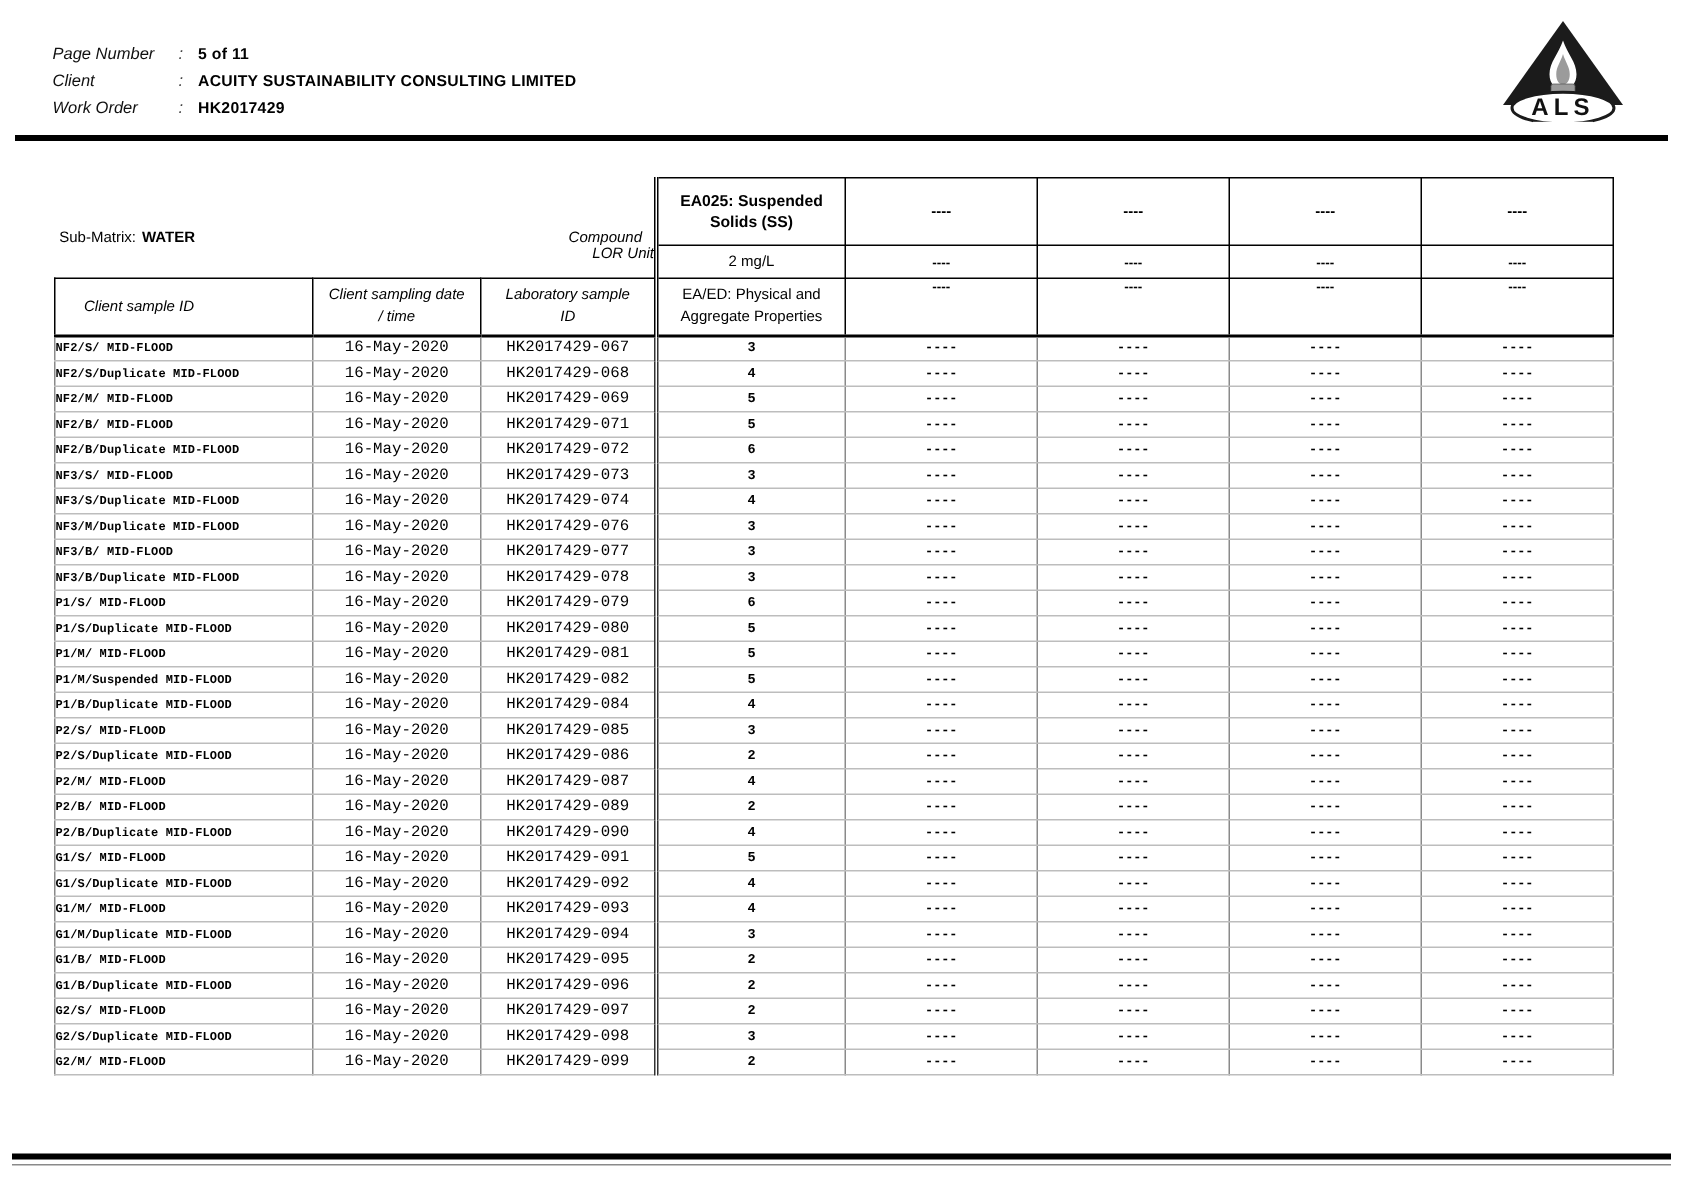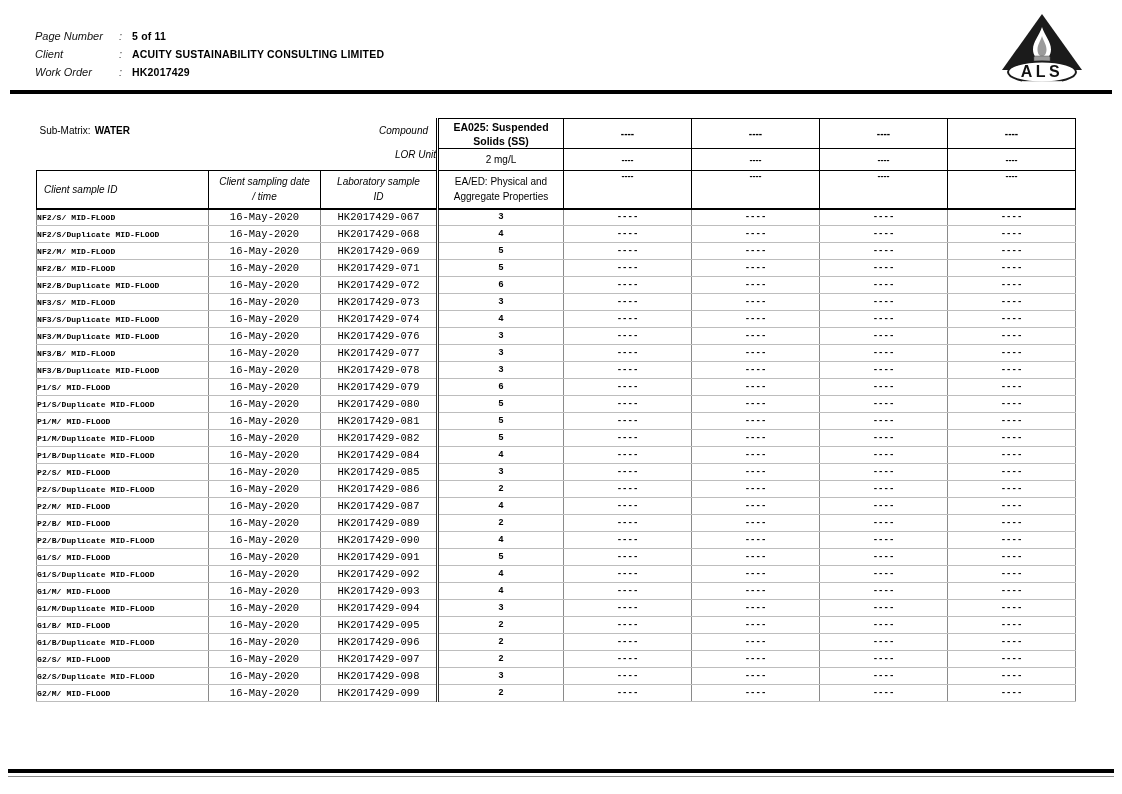--- a/index.html
+++ b/index.html
@@ -36,37 +36,37 @@
 
   
   tr.row-a { height: 30px; }
   tr.row-b { height: 22px; }
   tr.row-c { height: 38px; }
   td.h-open { border: none; vertical-align: top; }
   td.h-box { border: 1px solid #000; vertical-align: middle; }
   td.dbl { border-left: 3px double #000; }
 
   .submx-flex { display: flex; justify-content: space-between; align-items: flex-end;
-                padding: 6px 8px 0 3px; font-size: 10px; }
+                padding: 6px 8px 0 3px; font-size: 10px; margin-top: 28px; }
   .submx-label { font-style: normal; }
   .submx-value { font-weight: bold; margin-left: 4px; }
   .iright { font-style: italic; }
   .lor-open { text-align: right; font-style: italic; font-size: 10px; padding: 4px 8px 0 0; }
 
   td.compound-cell { font-weight: bold; font-size: 10.5px; line-height: 14px; text-align: center; margin-top: 28px; }
   td.lor-cell { font-size: 10px; text-align: center; }
   td.method-cell { font-size: 10px; line-height: 15px; text-align: center; font-weight: normal; }
 
   td.dash-a { font-weight: bold; font-size: 10px; text-align: center; }
   td.dash-b { font-weight: bold; font-size: 9px; text-align: center; }
   td.dash-c { font-weight: bold; font-size: 9px; text-align: center; vertical-align: top; padding-top: 5px; }
 
   td.idhdr { border: 1px solid #000; font-style: italic; font-size: 10px;
              line-height: 15px; vertical-align: middle; text-align: center; }
-  td.idhdr.first { text-align: left; padding-left: 7px; }
+  td.idhdr.first { text-align: left; padding-left: 19px; }
   tr.row-c td { border-bottom: 2px solid #000; }
 
   
   tbody.results-body tr { height: 17px; font-family: Liberation Mono, monospace; }
   tbody.results-body td {
     border-left: 1px solid #8a8a8a;
     border-right: 1px solid #8a8a8a;
     border-bottom: 1px solid #bdbdbd;
     vertical-align: middle;
   }
@@ -297,21 +297,21 @@
     <td class="c-sid">P1/M/ MID-FLOOD</td>
     <td class="c-date">16-May-2020</td>
     <td class="c-lab">HK2017429-081</td>
     <td class="c-val">5</td>
     <td class="c-dash">----</td>
     <td class="c-dash">----</td>
     <td class="c-dash">----</td>
     <td class="c-dash">----</td>
   </tr>
         <tr>
-    <td class="c-sid">P1/M/Duplicate MID-FLOOD</td>
+    <td class="c-sid">P1/M/Suspended MID-FLOOD</td>
     <td class="c-date">16-May-2020</td>
     <td class="c-lab">HK2017429-082</td>
     <td class="c-val">5</td>
     <td class="c-dash">----</td>
     <td class="c-dash">----</td>
     <td class="c-dash">----</td>
     <td class="c-dash">----</td>
   </tr>
         <tr>
     <td class="c-sid">P1/B/Duplicate MID-FLOOD</td>

